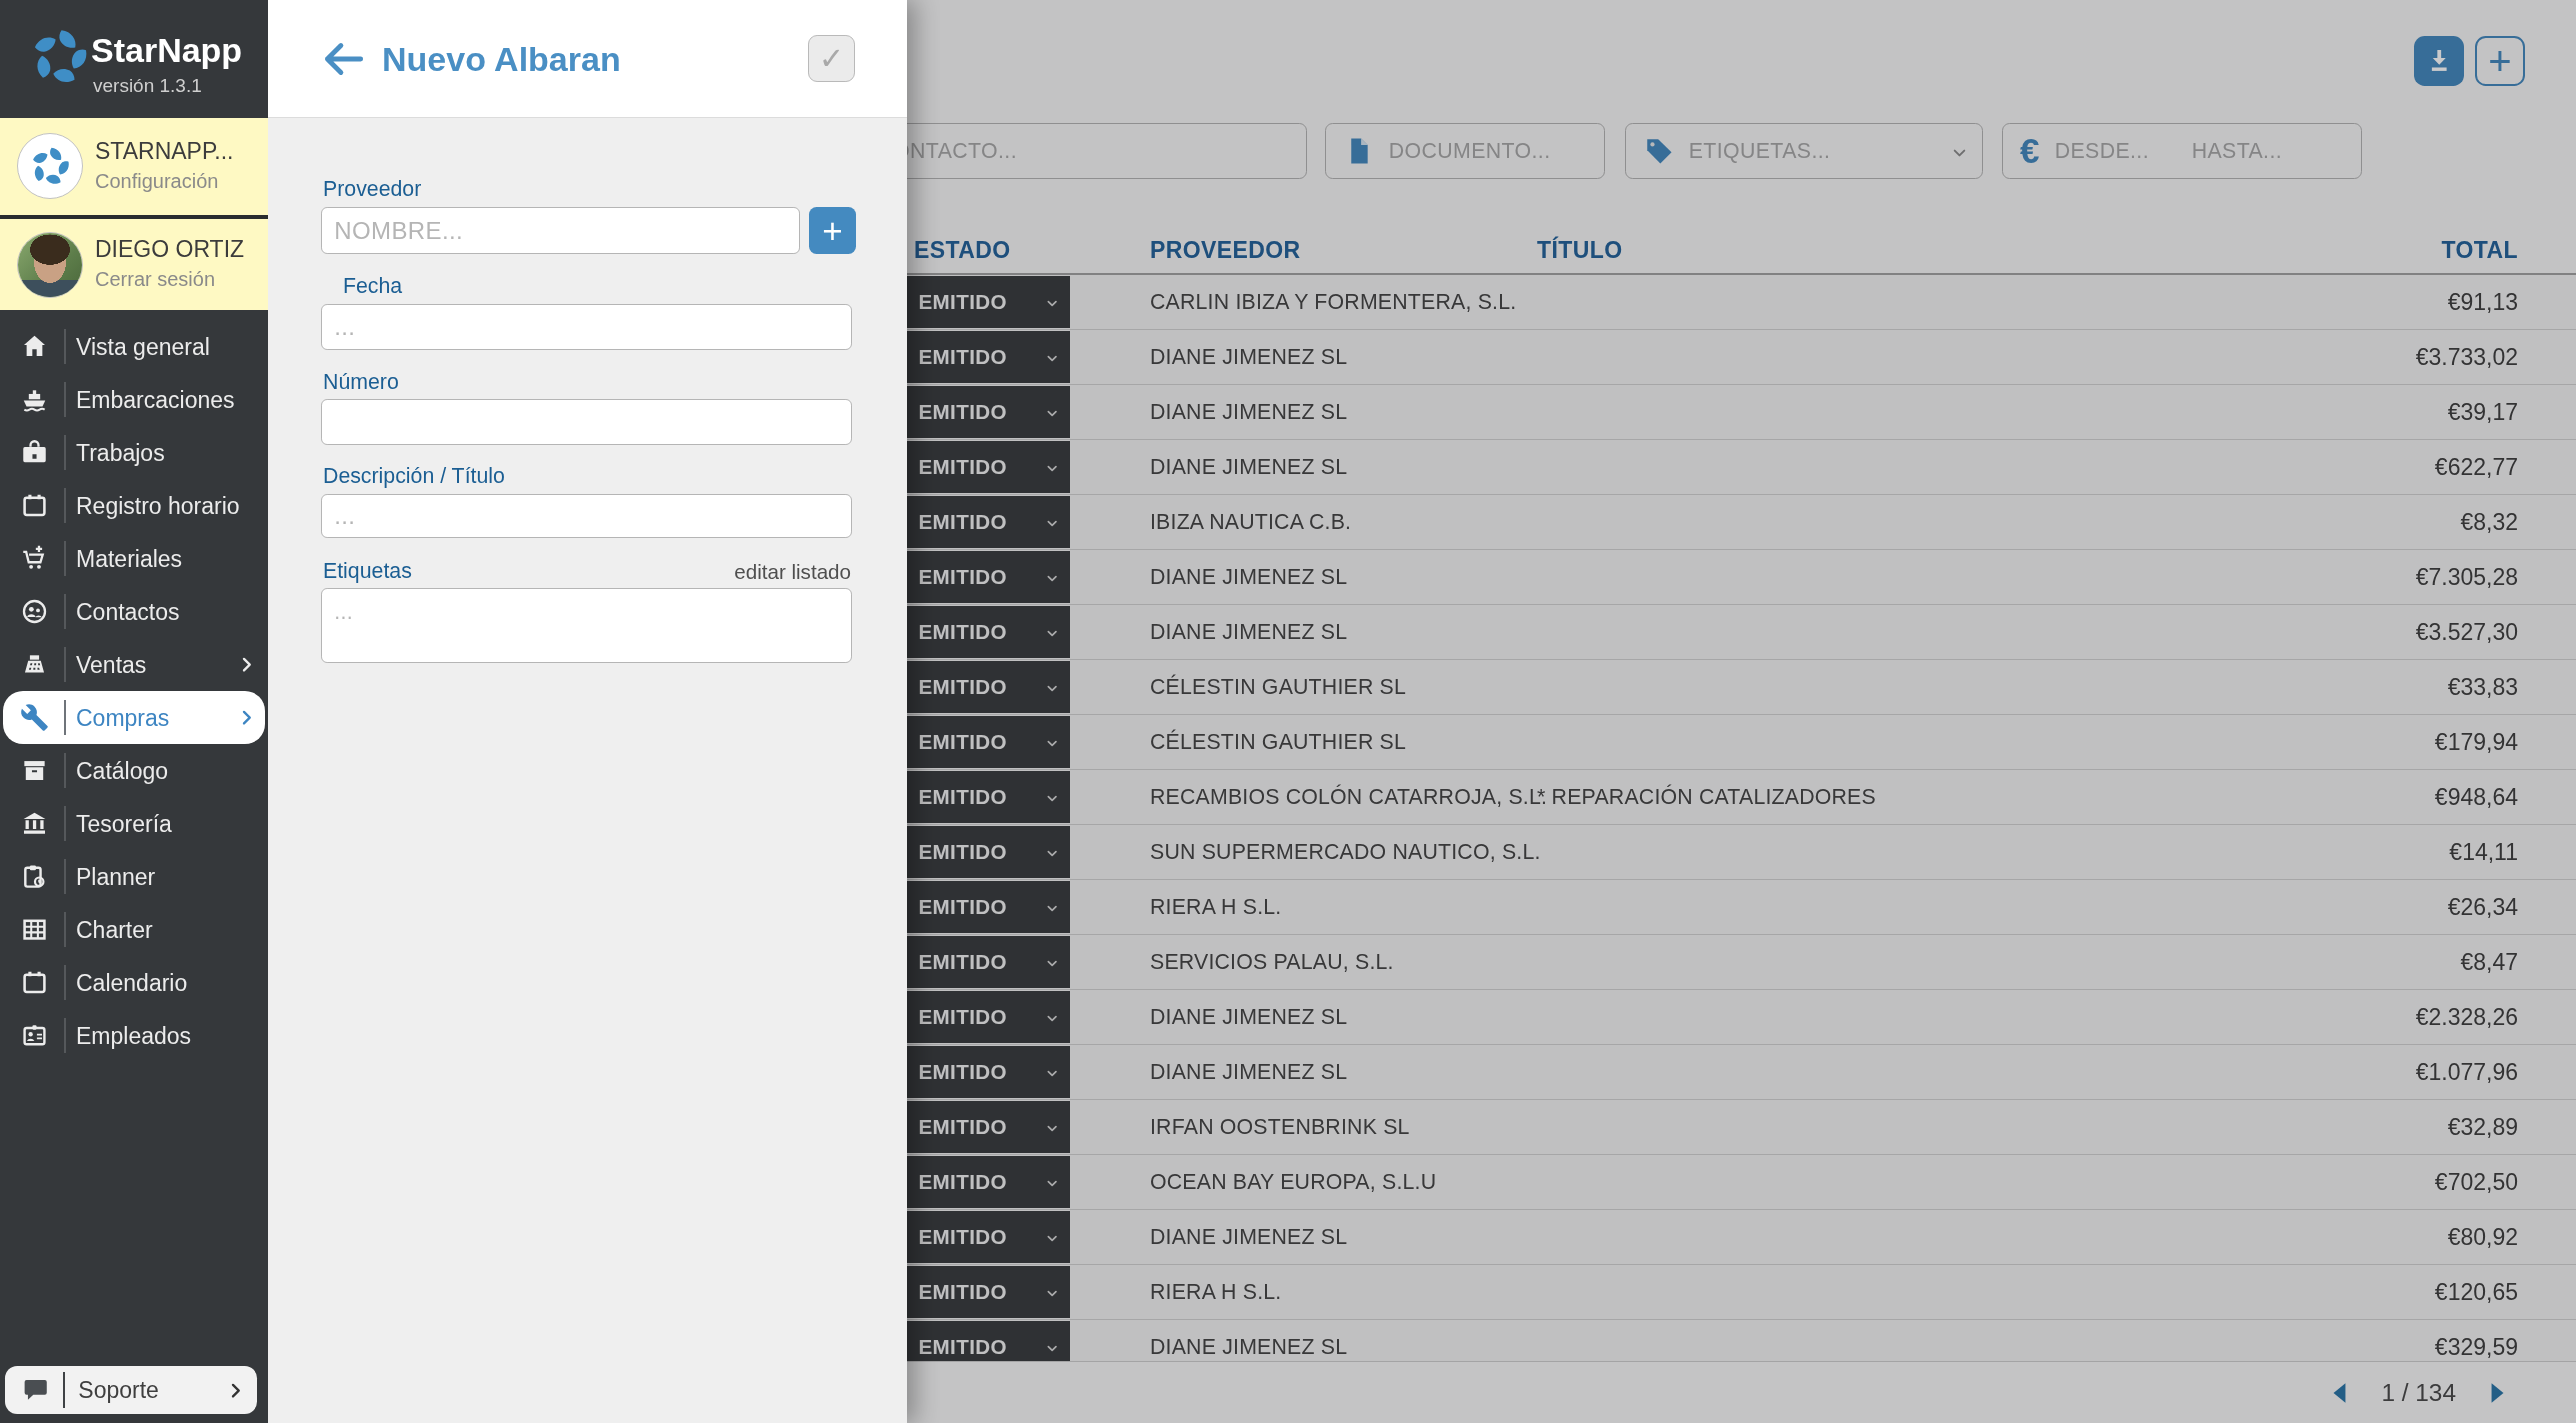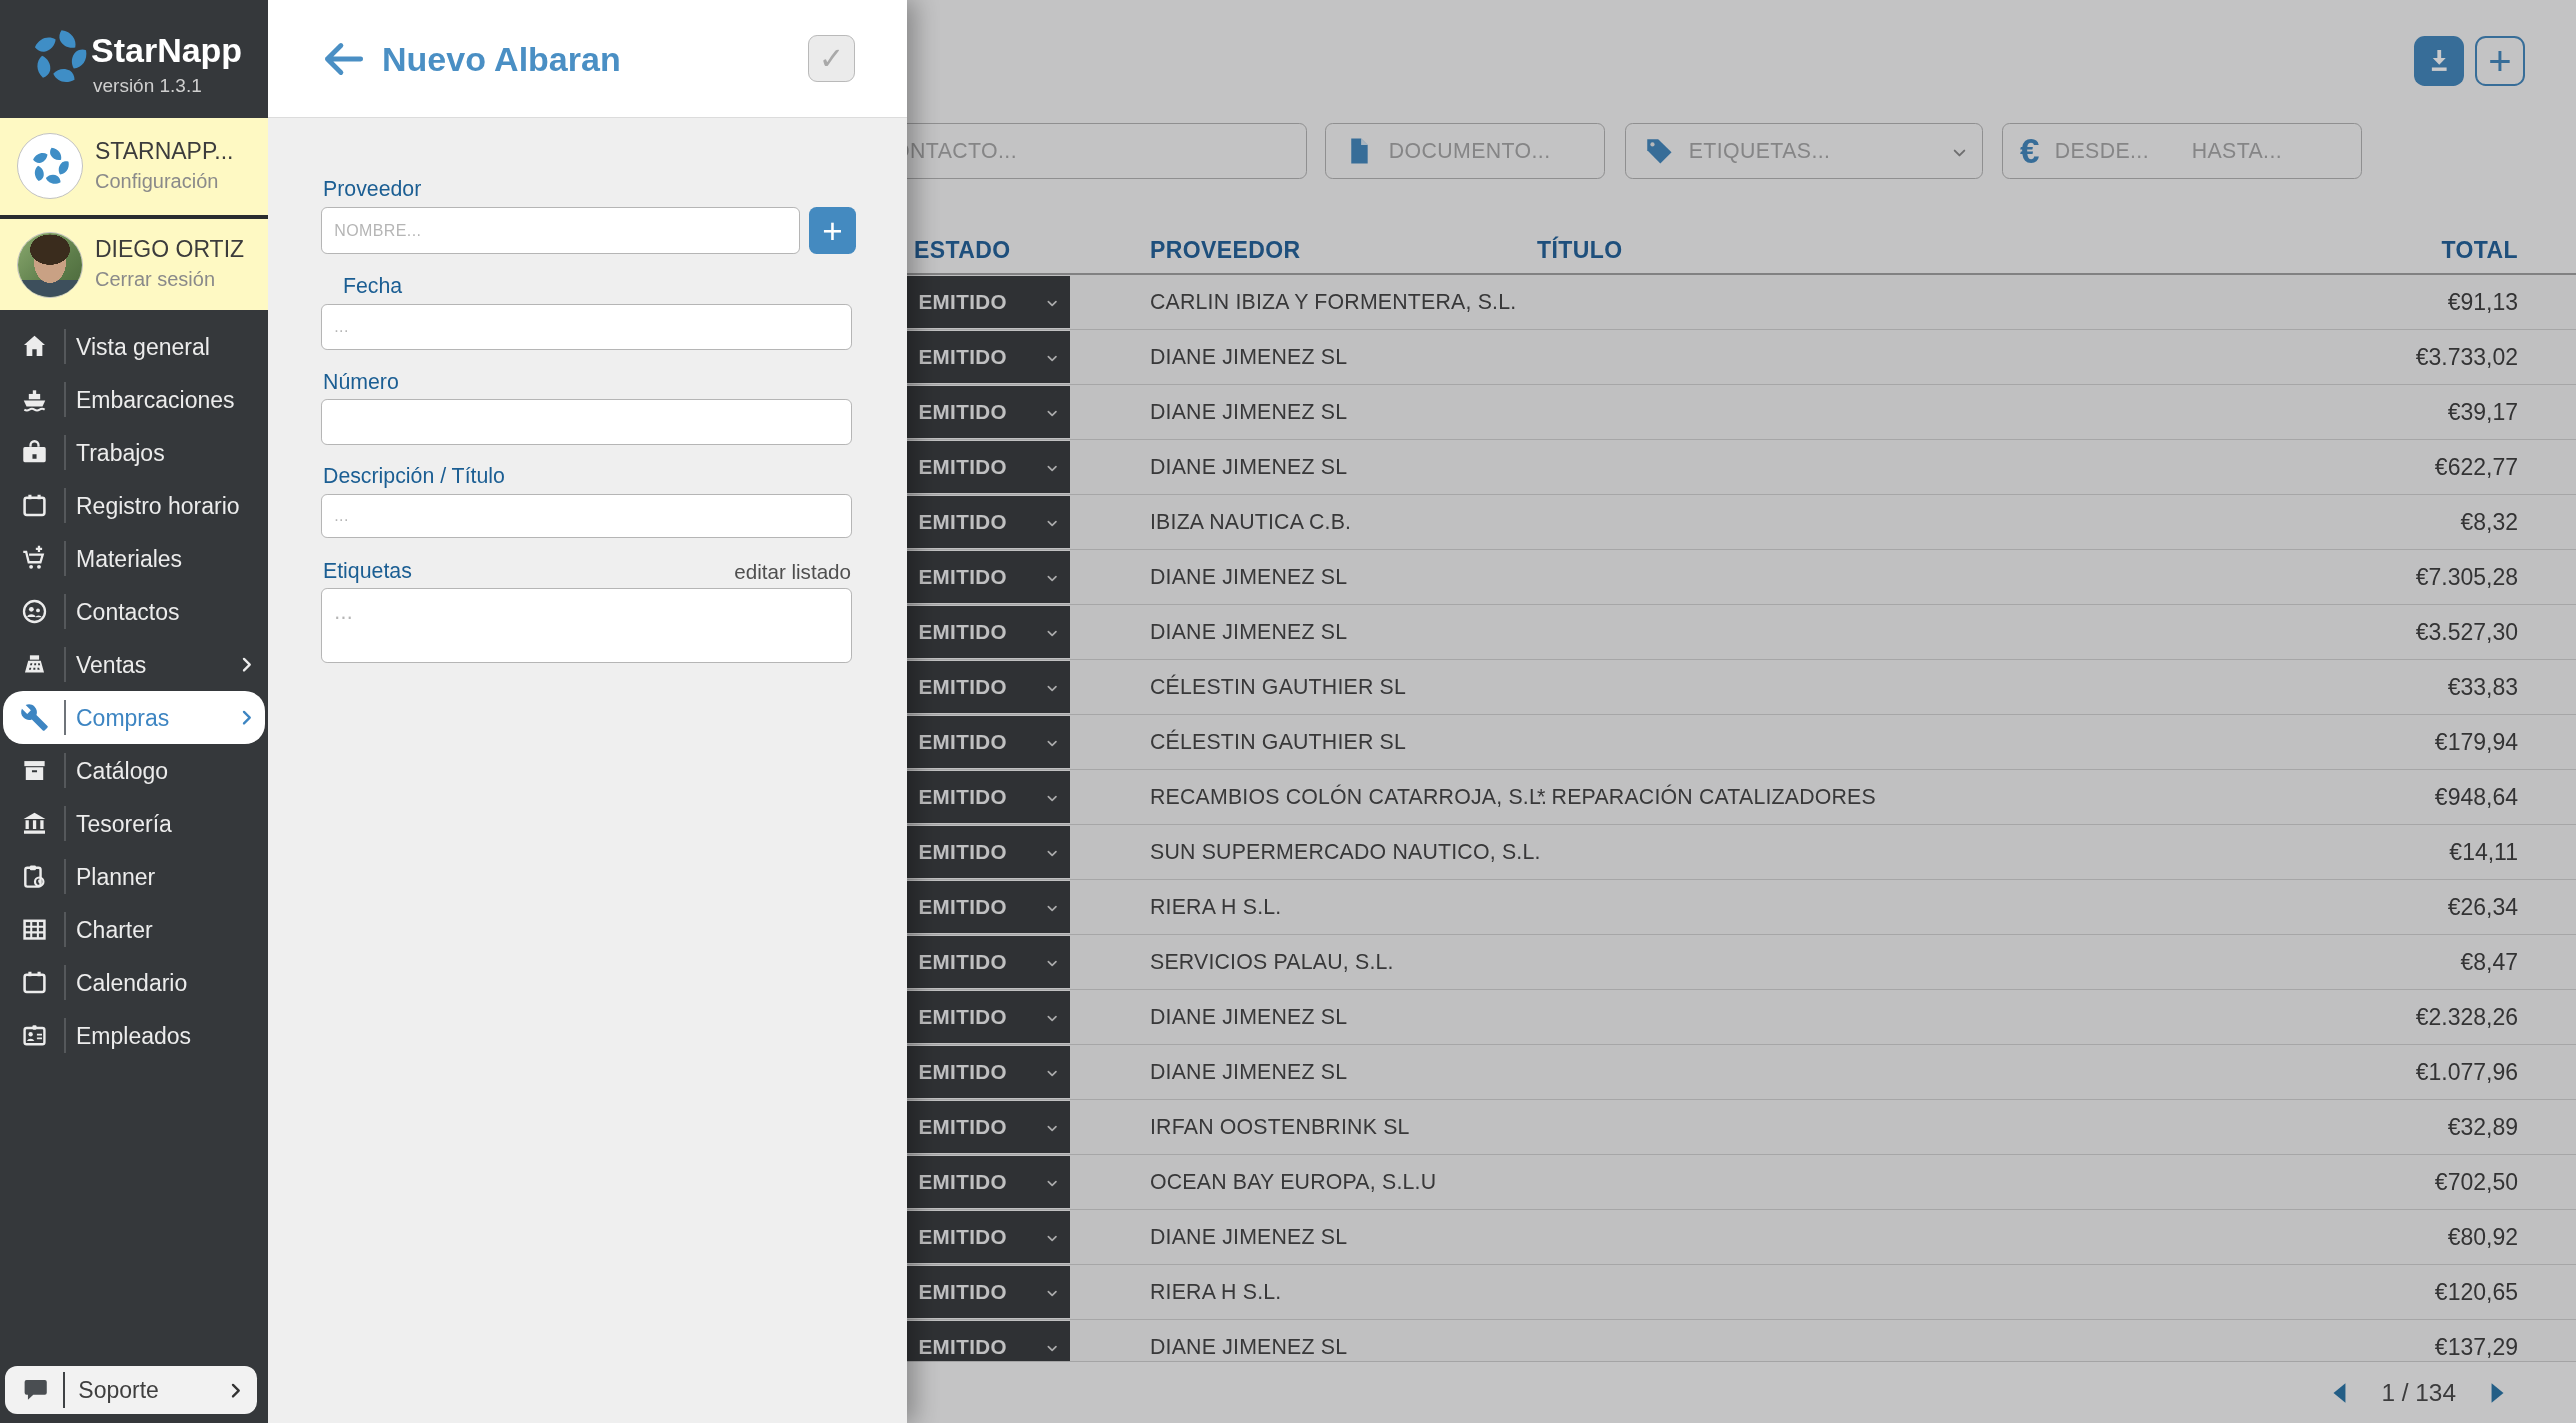--- a/index.html
+++ b/index.html
@@ -65,21 +65,21 @@
                   border-bottom:1.5px solid #dcdcdc; }
   .back-btn { position:absolute; left:50px; top:34px; width:50px; height:50px; color:#4a8fc4; cursor:pointer; }
   .back-btn svg { width:100%; height:100%; }
   .panel-title { position:absolute; left:114px; top:40px; font-size:34px; font-weight:bold; color:#4a8fc4; }
   .check-btn { position:absolute; left:540px; top:35px; width:47px; height:47px; background:#ebebeb;
                border:1.5px solid #b9b9b9; border-radius:9.1px; color:#a9a9a9; font-size:30.5px;
                display:flex; align-items:center; justify-content:center; cursor:pointer; }
 
   .fld-label { position:absolute; left:55px; font-size:21.3px; color:#1b5e93; }
   .fld-input { position:absolute; left:53px; background:#fff; border:1.5px solid #b5b5b5;
-               border-radius:6.1px; font-size:16px; color:#444; padding-left:12.2px;
+               border-radius:6.1px; font-size:24px; color:#444; padding-left:12.2px;
                font-family:inherit; outline:none; }
   .fld-input::placeholder, .fld-area::placeholder { color:#b5b5b5; letter-spacing:0.4px; }
   .lbl-prov { top:177px; } .in-prov { top:207px; width:479px; height:47px; }
   .add-prov-btn { position:absolute; left:541px; top:207px; width:47px; height:47px; background:#448ac0;
                   border-radius:7.6px; color:#fff; font-size:35px; display:flex; align-items:center;
                   justify-content:center; cursor:pointer; }
   .lbl-fecha { top:274px;margin-left:20px; } .in-fecha { top:304px; width:531px; height:46px; }
   .lbl-num { top:370px; }  .in-num { top:399px; width:531px; height:46px; }
   .lbl-desc { top:464px; } .in-desc { top:494px; width:531px; height:44px; }
   .lbl-etq { top:559px; }
@@ -398,21 +398,21 @@
     </div>
       <div class="trow">
       <div class="status-dd">
         <span class="st-label">EMITIDO</span>
         <svg viewBox="0 0 24 24">
           <path fill="none" stroke="currentColor" stroke-width="2.2" stroke-linecap="round" stroke-linejoin="round" d="M7 10l5 5 5-5"></path>
         </svg>
       </div>
       <span class="cell-prov">DIANE JIMENEZ SL</span>
       <span class="cell-title"></span>
-      <span class="cell-total">€137,29</span>
+      <span class="cell-total">€329,59</span>
     </div>
     </div>
 
   <div class="bottombar">
     <div class="pager">
       <svg class="pg-arrow" viewBox="0 0 24 24">
         <path fill="currentColor" d="M17 3v18L6 12z"></path>
       </svg>
       <span class="pg-label">1 / 134</span>
       <svg class="pg-arrow" viewBox="0 0 24 24">

